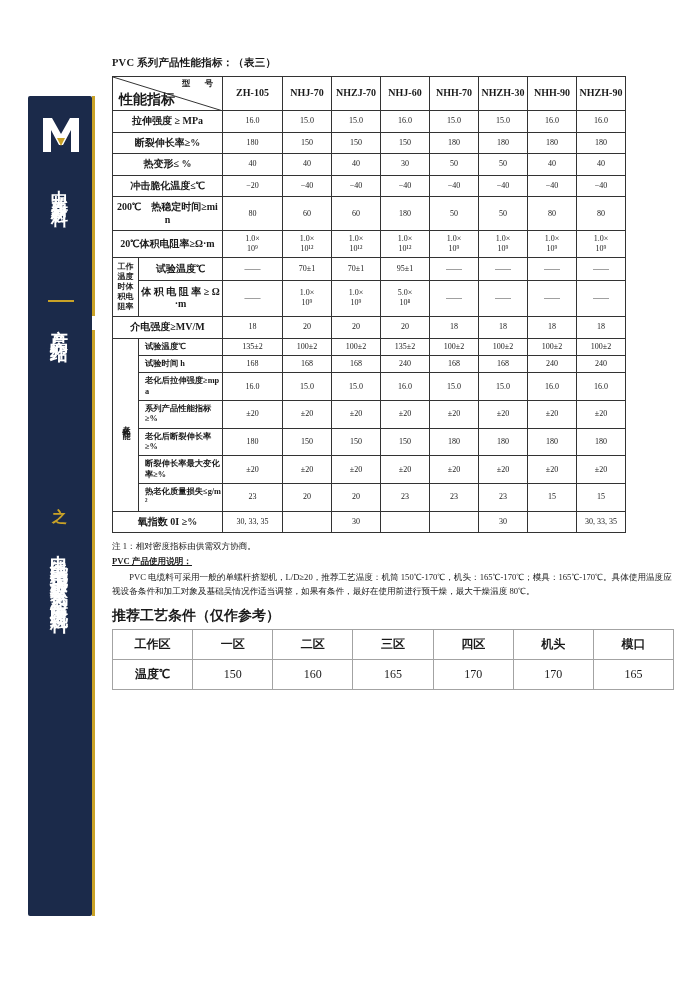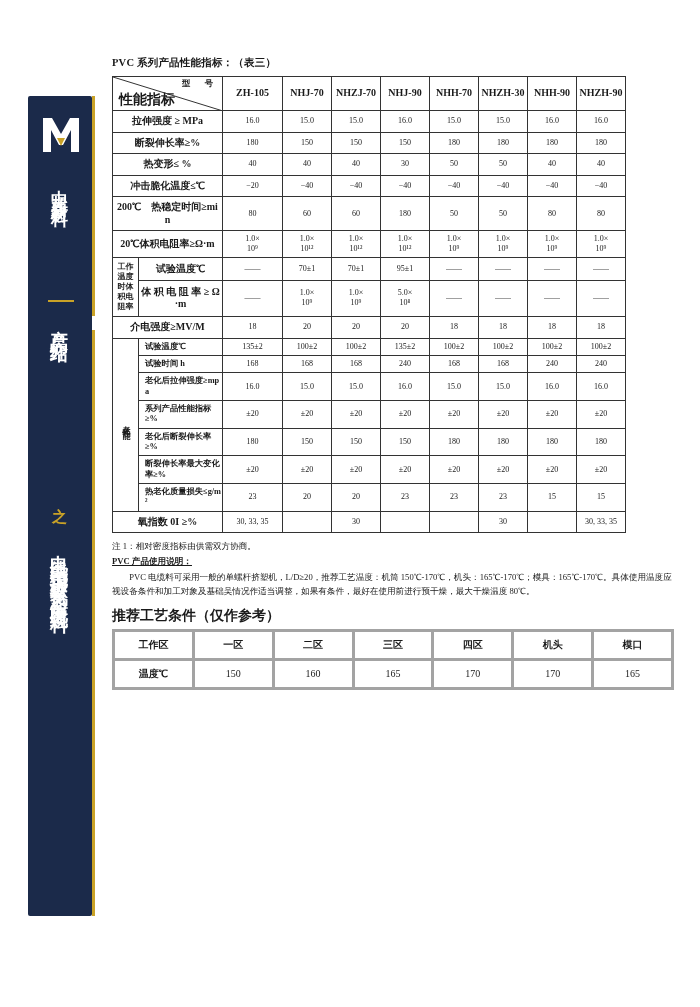--- a/index.html
+++ b/index.html
@@ -198,22 +198,22 @@
     font-size: 14px;
     font-weight: bold;
     font-family: "Liberation Serif", serif;
   }
   table.rec {
     border-collapse: collapse;
     width: 562px;
     table-layout: fixed;
   }
   table.rec td {
-    border: 3px solid #a3a3a3;
-    font-size: 10px;
+    border: 1px solid #a3a3a3;
+    font-size: 12px;
     font-family: "Liberation Serif", serif;
     text-align: center;
     padding: 6px 2px;
   }
   table.rec td.head { font-weight: bold; }
 </style>
 </head>
 <body>
 
 <div id="left-band"></div>
@@ -258,21 +258,21 @@
               <svg width="110" height="34">
                 <line x1="0" y1="0" x2="110" y2="34" stroke="#333" stroke-width="1"></line>
               </svg>
             </div>
             <span class="t-model">型　号</span>
             <span class="t-index">性能指标</span>
           </td>
           <td class="lbl">ZH-105</td>
           <td class="lbl">NHJ-70</td>
           <td class="lbl">NHZJ-70</td>
-          <td class="lbl">NHJ-90</td>
+          <td class="lbl">NHJ-60</td>
           <td class="lbl">NHH-70</td>
           <td class="lbl">NHZH-30</td>
           <td class="lbl">NHH-90</td>
           <td class="lbl">NHZH-90</td>
         </tr>
         <tr>
           <td colspan="2" class="lbl">拉伸强度 ≥ MPa</td>
           <td>16.0</td>
           <td>15.0</td>
           <td>15.0</td>

